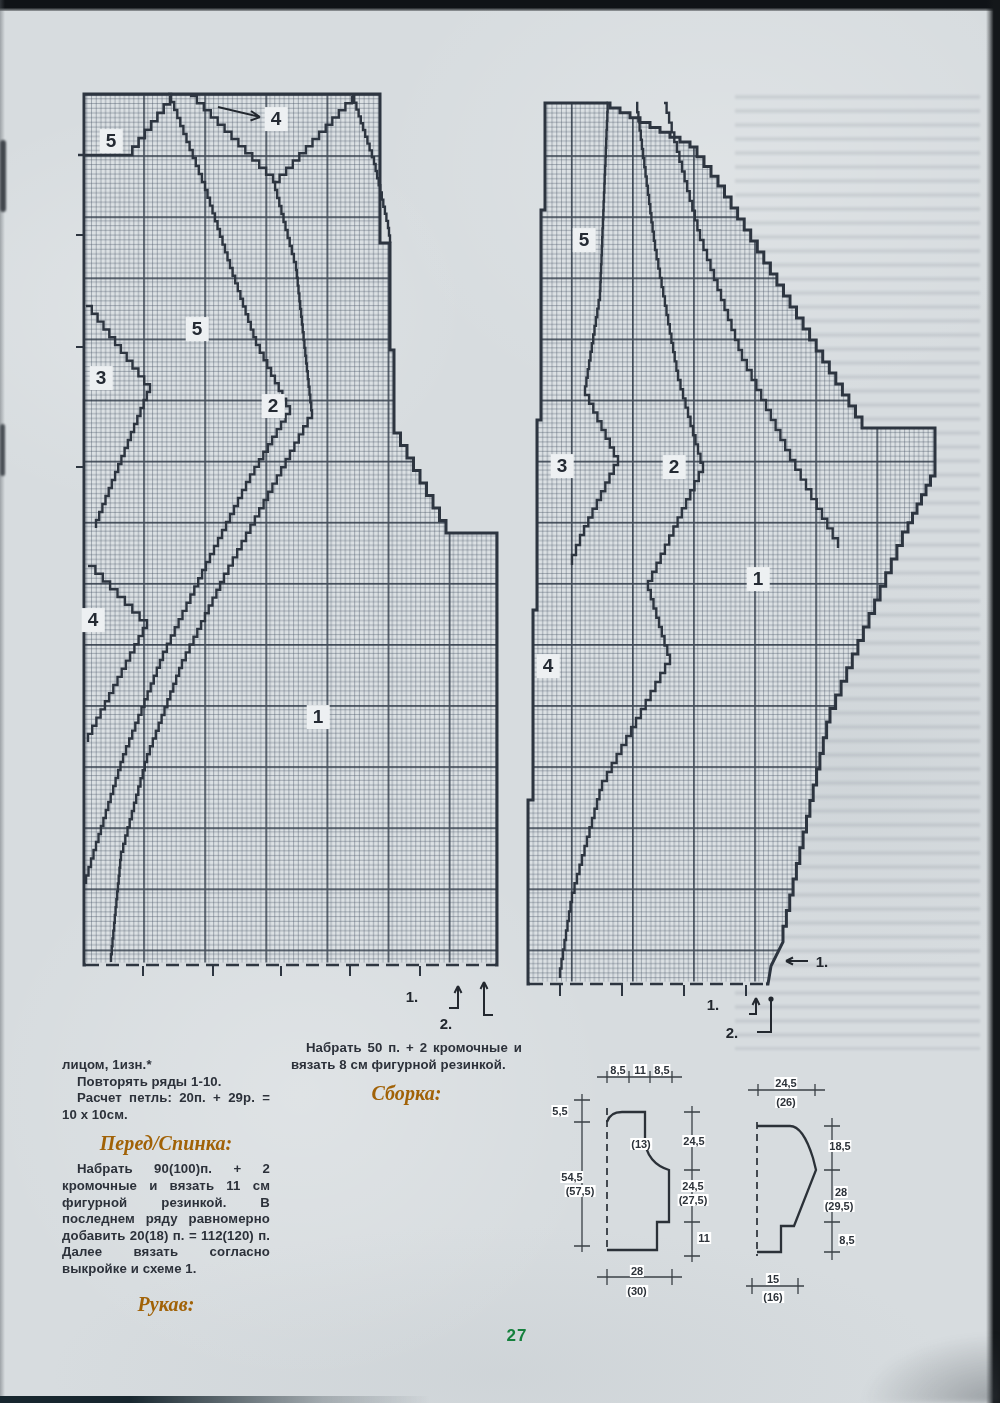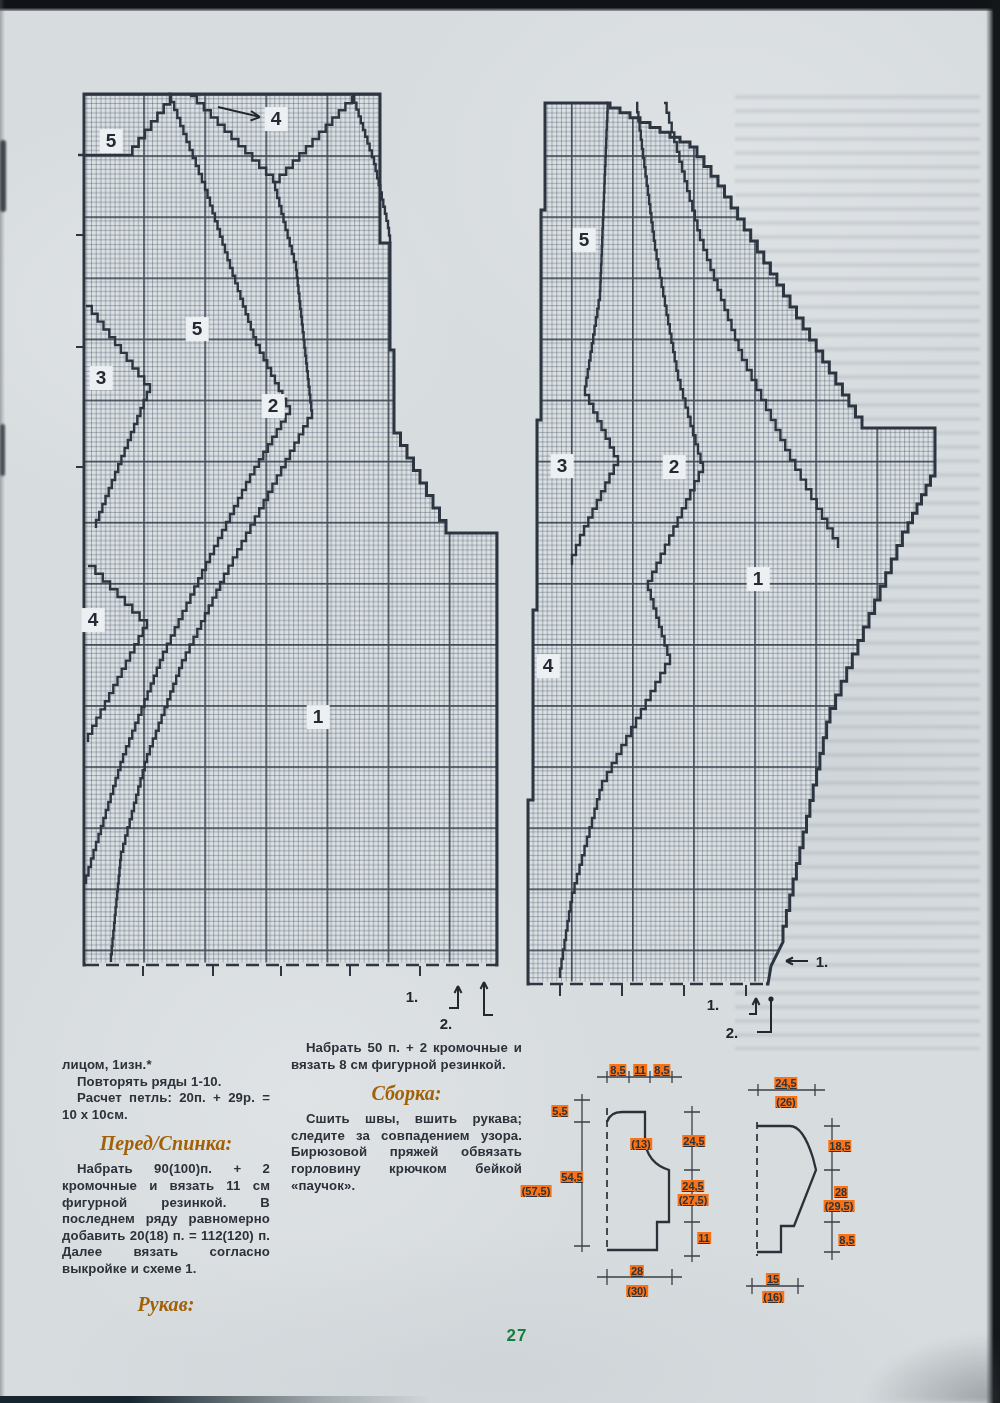--- a/index.html
+++ b/index.html
@@ -31,21 +31,21 @@
     filter:blur(0.5px);}
   .bottom-right-shadow{position:absolute;right:0;bottom:0;width:140px;height:70px;
     background:radial-gradient(ellipse at 100% 100%, rgba(58,64,70,0.4), transparent 70%);
     filter:blur(3px);}
   svg{position:absolute;left:0;top:0;}
   .chart-num{position:absolute;transform:translate(-50%,-50%);background:#edf0f2;
     padding:1px 6px;font:700 19px "Liberation Sans",sans-serif;color:#242a33;line-height:1.15;}
   .chart-ann{position:absolute;transform:translate(-50%,-50%);
     font:700 15px "Liberation Sans",sans-serif;color:#22272e;}
   .dim{position:absolute;transform:translate(-50%,-50%);white-space:nowrap;
-    font:700 11px "Liberation Sans",sans-serif;color:#2d333a;background:#f97316;padding:0 1px;text-decoration:underline;}
+    font:700 11px "Liberation Sans",sans-serif;color:#2d333a;background:#ffffff;padding:0 1px;}
   .col{position:absolute;font:700 13.2px/16.6px "Liberation Sans",sans-serif;
     color:#2c313a;text-align:justify;letter-spacing:0.1px;}
   .col p{margin:0;text-indent:15px;}
   .col p.noindent{text-indent:0;}
   .col .heading{font:italic 700 20px "Liberation Serif",serif;text-align:center;
     margin:9px 0 6px;color:#a16207;text-indent:0;}
   .col .heading.tail{margin-top:15px;}
   .page-num{position:absolute;left:492px;top:1326px;width:50px;text-align:center;
     font:700 17px "Liberation Sans",sans-serif;color:#15803d;letter-spacing:1px;}
 </style>
@@ -146,21 +146,21 @@
     <span class="chart-num" style="left: 548px; top: 666px;">4</span>
     <span class="chart-ann" style="left: 713px; top: 1004px;">1.</span>
     <span class="chart-ann" style="left: 732px; top: 1032px;">2.</span>
     <span class="chart-ann" style="left: 822px; top: 961px;">1.</span>
     <span class="dim" style="left: 618px; top: 1070px;">8,5</span>
     <span class="dim" style="left: 640px; top: 1070px;">11</span>
     <span class="dim" style="left: 662px; top: 1070px;">8,5</span>
     <span class="dim" style="left: 641px; top: 1144px;">(13)</span>
     <span class="dim" style="left: 560px; top: 1111px;">5,5</span>
     <span class="dim" style="left: 572px; top: 1177px;">54,5</span>
-    <span class="dim" style="left: 536px; top: 1191px;">(57,5)</span>
+    <span class="dim" style="left: 580px; top: 1191px;">(57,5)</span>
     <span class="dim" style="left: 694px; top: 1141px;">24,5</span>
     <span class="dim" style="left: 693px; top: 1186px;">24,5</span>
     <span class="dim" style="left: 693px; top: 1200px;">(27,5)</span>
     <span class="dim" style="left: 704px; top: 1238px;">11</span>
     <span class="dim" style="left: 637px; top: 1271px;">28</span>
     <span class="dim" style="left: 637px; top: 1291px;">(30)</span>
     <span class="dim" style="left: 786px; top: 1083px;">24,5</span>
     <span class="dim" style="left: 786px; top: 1102px;">(26)</span>
     <span class="dim" style="left: 840px; top: 1146px;">18,5</span>
     <span class="dim" style="left: 841px; top: 1192px;">28</span>
@@ -175,21 +175,20 @@
   <p>Повторять ряды 1-10.</p>
   <p>Расчет петль: 20п. + 29р. = 10 х 10см.</p>
   <div class="heading">Перед/Спинка:</div>
   <p>Набрать 90(100)п. + 2 кромочные и вязать 11 см фигурной резинкой. В последнем ряду равномерно добавить 20(18) п. = 112(120) п. Далее вязать согласно выкройке и схеме 1.</p>
   <div class="heading tail">Рукав:</div>
 </div>
 
 <div class="col" style="left:291px;top:1040px;width:231px;">
   <p>Набрать 50 п. + 2 кромочные и вязать 8 см фигурной резинкой.</p>
   <div class="heading">Сборка:</div>
-  <p>Сшить швы, вшить рукава; следите за совпадением узора. Бирюзовой пряжей обвязать горловину крючком бейкой «паучок».</p>
 </div>
 
 <div class="page-num">27</div>
 
 <div class="top-band"></div>
 <div class="right-band"></div>
 <div class="left-edge"></div>
 <div class="smudge-a"></div>
 <div class="smudge-b"></div>
 <div class="bottom-left-band"></div>

